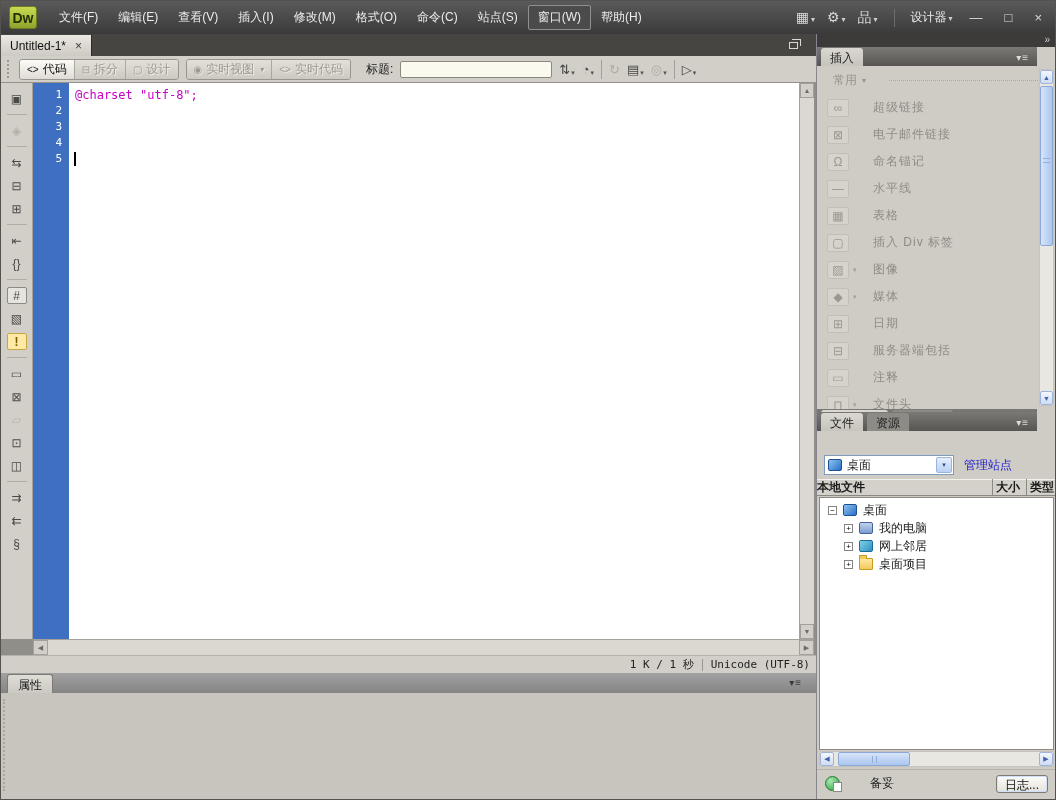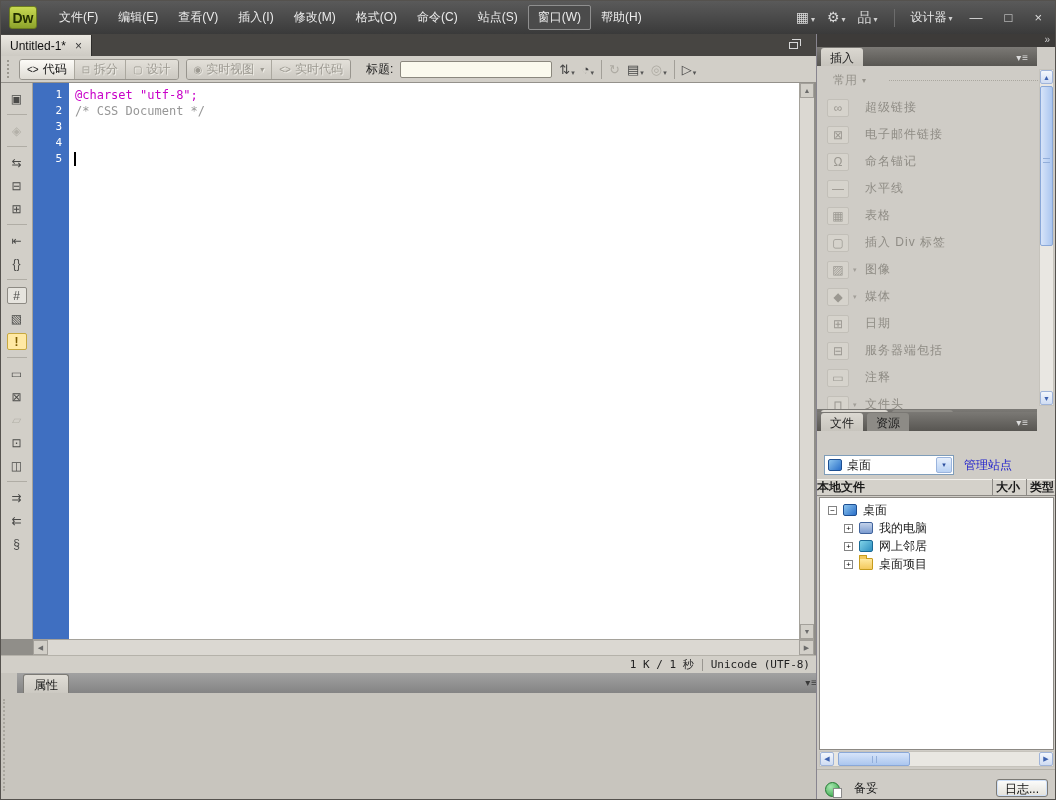--- a/index.html
+++ b/index.html
@@ -56,21 +56,21 @@
 .vscroll .sbtn{position:absolute;left:0;width:14px;height:15px;background:#d2cfc8;border:1px solid #a3a09a;color:#6b6b6b;font-size:7px;display:flex;align-items:center;justify-content:center}
 .hscroll{position:absolute;left:32px;top:638px;width:781px;height:16px;background:#dbd8d2;border-top:1px solid #a5a29b}
 .hscroll .sbtn{position:absolute;top:0;width:15px;height:15px;background:#d2cfc8;border:1px solid #a3a09a;color:#6b6b6b;font-size:7px;display:flex;align-items:center;justify-content:center}
 
 
 .statusbar{position:absolute;left:0;top:654px;width:815px;height:18px;background:#d2cfc8;border-top:1px solid #b5b2aa;display:flex;align-items:center;justify-content:flex-end;gap:8px;padding-right:6px;font-family:"DejaVu Sans Mono",monospace;font-size:11px;color:#222}
 .ssep{width:1px;height:12px;background:#999690}
 
 
 .props{position:absolute;left:0;top:672px;width:815px;height:127px;background:#c8c5be}
-.props-head{position:absolute;left:16px;top:0;width:815px;height:20px;background:linear-gradient(#a2a2a2,#848484)}
+.props-head{position:absolute;left:0;top:0;width:815px;height:20px;background:linear-gradient(#a2a2a2,#848484)}
 .props-tab{position:absolute;left:6px;top:1px;height:19px;background:linear-gradient(#e0ddd6,#ccc9c2);border:1px solid #7c7a75;border-bottom:none;border-radius:3px 3px 0 0;padding:2px 10px;color:#151515}
 .props-menu{position:absolute;right:14px;top:4px;color:#3a3a3a;font-size:10px;letter-spacing:1px}
 .props-grip{position:absolute;left:2px;top:26px;width:3px;height:92px;border-left:2px dotted #a9a69e}
 
 
 .rightcol{position:absolute;left:815px;top:33px;width:239px;height:766px;background:#cfccc6;border-left:1px solid #88858f}
 .rc-topstrip{position:absolute;left:0;top:0;width:239px;height:13px;background:#3d3b39;color:#cfcfcf;font-size:10px;text-align:right;padding-right:6px;line-height:12px}
 .ptabbar{position:absolute;left:0;width:220px;height:19px;background:linear-gradient(#7b7975,#585652);display:flex;align-items:flex-end}
 .ptab{height:18px;padding:2px 9px;margin-left:4px;border-radius:3px 3px 0 0;background:#8d8b86;color:#1d1d1d;white-space:nowrap}
 .ptab.active{background:linear-gradient(#dbd8d1,#c7c4bd)}
@@ -78,21 +78,21 @@
 
 
 .insert-body{position:absolute;left:0;top:32px;width:239px;height:343px;background:#cfccc6;overflow:hidden}
 .cat-row{display:flex;align-items:center;height:28px;padding-left:16px;color:#96938c;gap:5px}
 .cat-row .dd{font-size:8px}
 .cat-line{flex:1;border-top:1px dotted #aaa79f;margin:0 14px 0 18px}
 .ins-item{display:flex;align-items:center;height:27px;padding-left:10px;gap:4px}
 .ins-ic{width:22px;height:18px;display:flex;align-items:center;justify-content:center;color:#9b9891;font-size:12px;border:1px solid #c2bfb8;border-radius:2px;background:#d6d3cc}
 .ins-caret{font-size:7px;color:#a29f98;width:8px}
 .ins-nocaret{width:8px}
-.ins-label{color:#8f8c85;letter-spacing:1px;white-space:nowrap}
+.ins-label{color:#8f8c85;letter-spacing:1px;margin-left:8px;white-space:nowrap}
 .xp-scroll{position:absolute;right:2px;top:3px;width:15px;height:337px;background:#e9e7e2;border:1px solid #c6c3bc}
 .xp-btn{position:absolute;left:0;width:13px;height:14px;background:linear-gradient(#f4f7fc,#cfdcf3);border:1px solid #9fb4da;color:#3f63b0;font-size:7px;display:flex;align-items:center;justify-content:center;border-radius:2px}
 .xp-thumb{position:absolute;left:0;width:13px;background:linear-gradient(90deg,#d7e4f9,#abc6ef);border:1px solid #8aa8d8;border-radius:2px}
 .xp-thumb i{display:block;width:7px;height:5px;margin:auto;border-top:1px solid #92aeda;border-bottom:1px solid #92aeda;position:relative;top:45%}
 
 
 .files-body{position:absolute;left:0;top:417px;width:239px;height:349px;background:#cfccc6}
 .site-row{display:flex;align-items:center;height:28px;padding-left:7px;gap:10px}
 .combo{width:130px;height:20px;background:#fff;border:1px solid #7f9db9;display:flex;align-items:center;padding-left:3px;gap:5px;position:relative}
 .combo-arrow{position:absolute;right:1px;top:1px;width:16px;height:16px;background:linear-gradient(#e6effc,#b9d2f4);border:1px solid #9ab4dd;color:#2c4f9e;font-size:7px;display:flex;align-items:center;justify-content:center;border-radius:2px}
@@ -110,21 +110,21 @@
 .i-computer{background:linear-gradient(#c3d2ea,#7c9cd0);border:1px solid #40639c}
 .i-network{background:linear-gradient(135deg,#7fd3e8,#2f8fc0);border:1px solid #1a6a96}
 .i-server{background:repeating-linear-gradient(#5a74aa 0 2px,#3c5588 2px 4px);border:1px solid #24355c;position:relative}
 .i-server::after{content:"";position:absolute;right:-2px;bottom:-2px;width:5px;height:5px;background:#6fdc6f;border:1px solid #1f7a2d;border-radius:1px}
 .i-folder{background:linear-gradient(#ffe9a0,#f3c95c);border:1px solid #c69c1e;position:relative;border-radius:1px}
 .i-folder::before{content:"";position:absolute;left:-1px;top:-4px;width:6px;height:3px;background:#f3c95c;border:1px solid #c69c1e;border-bottom:none;border-radius:1px 1px 0 0}
 .files-hscroll{position:absolute;left:2px;top:300px;width:235px;height:16px;background:#e9e7e2;border:1px solid #c6c3bc}
 .fh-btn{position:absolute;top:0;width:14px;height:14px;background:linear-gradient(#f4f7fc,#cfdcf3);border:1px solid #9fb4da;color:#3f63b0;font-size:7px;display:flex;align-items:center;justify-content:center;border-radius:2px}
 .fh-thumb{position:absolute;left:18px;top:0;width:72px;height:14px;background:linear-gradient(#d7e4f9,#abc6ef);border:1px solid #8aa8d8;border-radius:2px}
 .fh-thumb i{display:block;height:7px;width:5px;margin:3px auto;border-left:1px solid #92aeda;border-right:1px solid #92aeda}
-.files-status{position:absolute;left:0;top:318px;width:239px;height:28px;border-top:1px solid #b5b2aa;display:flex;align-items:flex-end;padding:0 8px;gap:14px}
+.files-status{position:absolute;left:0;top:318px;width:239px;height:28px;border-top:1px solid #b5b2aa;display:flex;align-items:center;padding:0 8px;gap:30px}
 .i-globe{width:15px;height:15px;border-radius:50%;background:radial-gradient(circle at 35% 30%,#a8e8b0,#2e9e41);border:1px solid #217a31;position:relative}
 .i-globe::after{content:"";position:absolute;right:-3px;bottom:-2px;width:7px;height:8px;background:#fff;border:1px solid #8a8a8a}
 .logbtn{margin-left:auto;height:18px;padding:1px 8px;background:linear-gradient(#fdfdfc,#e3e1da);border:1px solid #7c7a75;border-radius:3px;color:#111;box-shadow:inset 0 0 0 1px #cfe0f8}
 </style>
 </head>
 <body>
 
 <div id="app">
 
   <div class="titlebar">
@@ -244,21 +244,20 @@
 
   <div class="gutter">
     <div>1</div>
     <div>2</div>
     <div>3</div>
     <div>4</div>
     <div>5</div>
   </div>
   <div class="code-area">
     <div class="tok-at">@charset "utf-8";</div>
-    <div class="tok-comment">/* CSS Document */</div>
   </div>
   <div class="codecaret"></div>
 
   <div class="vscroll">
     <span class="sbtn" style="top:0">▲</span>
     <span class="sbtn" style="bottom:0">▼</span>
   </div>
   <div class="hscroll">
     <span class="sbtn" style="left:0">◀</span>
     <span class="sbtn" style="right:0">▶</span>

